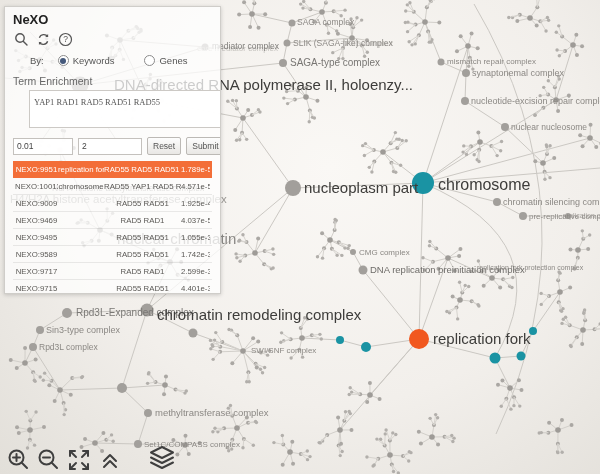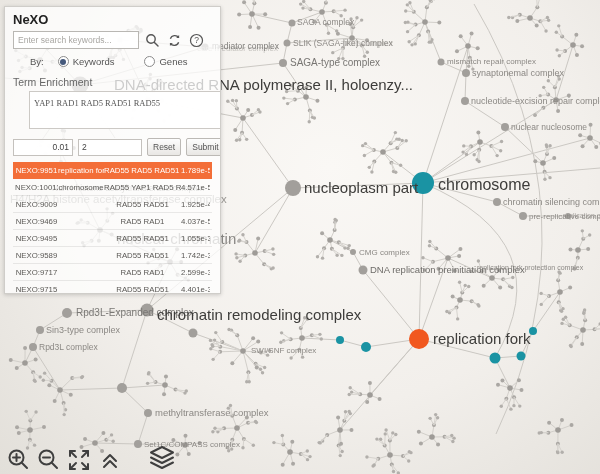--- a/index.html
+++ b/index.html
@@ -22,21 +22,21 @@
   .radio{width:9px;height:9px;border:1px solid #8b8b8b;border-radius:50%;background:#fff;
     display:inline-block;position:relative;margin:0 4px 0 14px;}
   .radio.sel::after{content:"";position:absolute;left:1.5px;top:1.5px;right:1.5px;bottom:1.5px;
     background:#45597b;border-radius:50%;}
   .section-heading{margin-top:9px;font-size:10.5px;color:#666;}
   .query{margin-top:3px;width:100%;height:38px;box-sizing:border-box;border:1px solid #ccc9c5;
     font-size:8.5px;color:#555;padding:6px 4px;resize:none;background:rgba(255,255,255,0.93);font-family:Liberation Serif, serif;margin-left:16px;}
   .param-row{display:flex;gap:5px;margin-top:5px;align-items:center;}
   .param-input{height:17px;border:1px solid #c4c1bd;font-size:8.5px;padding:0 3px;color:#444;
     background:rgba(255,255,255,0.93);box-sizing:border-box;font-family:inherit;}
-  .w1{width:60px;text-align:right;} .w2{width:64px;}
+  .w1{width:60px;} .w2{width:64px;}
   .btn{font-size:8.5px;color:#555;background:linear-gradient(#fdfdfd,#e9e7e4);border:1px solid #bcb9b5;
     border-radius:2px;height:18px;padding:0 5px;cursor:pointer;font-family:inherit;text-align:center;}
   .rtable{margin-top:6px;font-size:7.8px;color:#5a5855;}
   .trow{display:grid;grid-template-columns:43px 46px 77px 1fr;align-items:center;height:16px;
     border-bottom:1px solid rgba(0,0,0,0.08);padding:0 2px;cursor:pointer;white-space:nowrap;overflow:hidden;}
   .trow div{overflow:hidden;text-overflow:clip;text-align:center;}
 
   
   .controls{position:absolute;left:7px;bottom:3px;display:flex;align-items:flex-end;}
   .ctrl{cursor:pointer;display:inline-flex;}
@@ -1299,21 +1299,20 @@
       <text x="304" y="193" font-size="15" fill="#3d3c3a" font-family="Liberation Sans, sans-serif">nucleoplasm part</text>
       <text x="438" y="190" font-size="16" fill="#3d3c3a" font-family="Liberation Sans, sans-serif">chromosome</text>
       <text x="433" y="344" font-size="15" fill="#3d3c3a" font-family="Liberation Sans, sans-serif">replication fork</text>
       <text x="157" y="320" font-size="15" fill="#3d3c3a" font-family="Liberation Sans, sans-serif">chromatin remodeling complex</text>
     </svg>
 
   <div class="panel">
     <div class="panel-title">NeXO</div>
 
     <div class="search-row">
-      <input class="search-input" placeholder="Enter search keywords..." style="">
       <span class="icon-btn">
         <svg width="15" height="15" viewBox="0 0 15 15">
           <circle cx="6" cy="6" r="4.2" fill="none" stroke="#555" stroke-width="1.4"></circle>
           <line x1="9.2" y1="9.2" x2="13" y2="13" stroke="#555" stroke-width="1.4" stroke-linecap="round"></line>
         </svg>
       </span>
       <span class="icon-btn">
         <svg width="15" height="15" viewBox="0 0 16 16">
           <path d="M12.5,5 A5,5 0 0 0 3.6,6.2" fill="none" stroke="#555" stroke-width="1.4"></path>
           <path d="M3.5,11 A5,5 0 0 0 12.4,9.8" fill="none" stroke="#555" stroke-width="1.4"></path>

